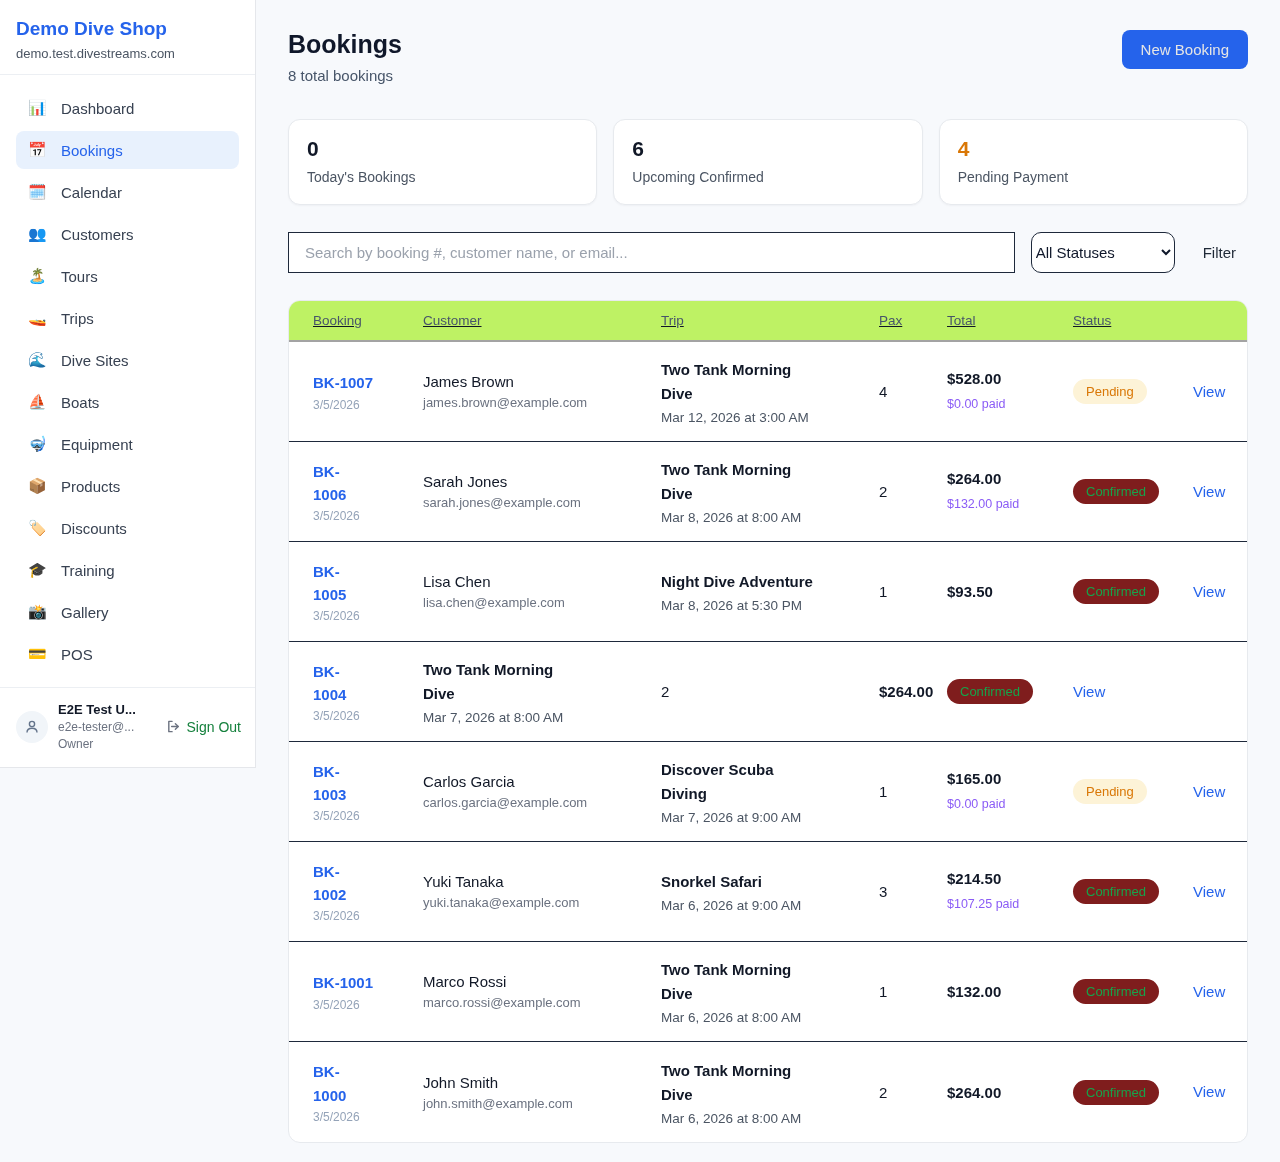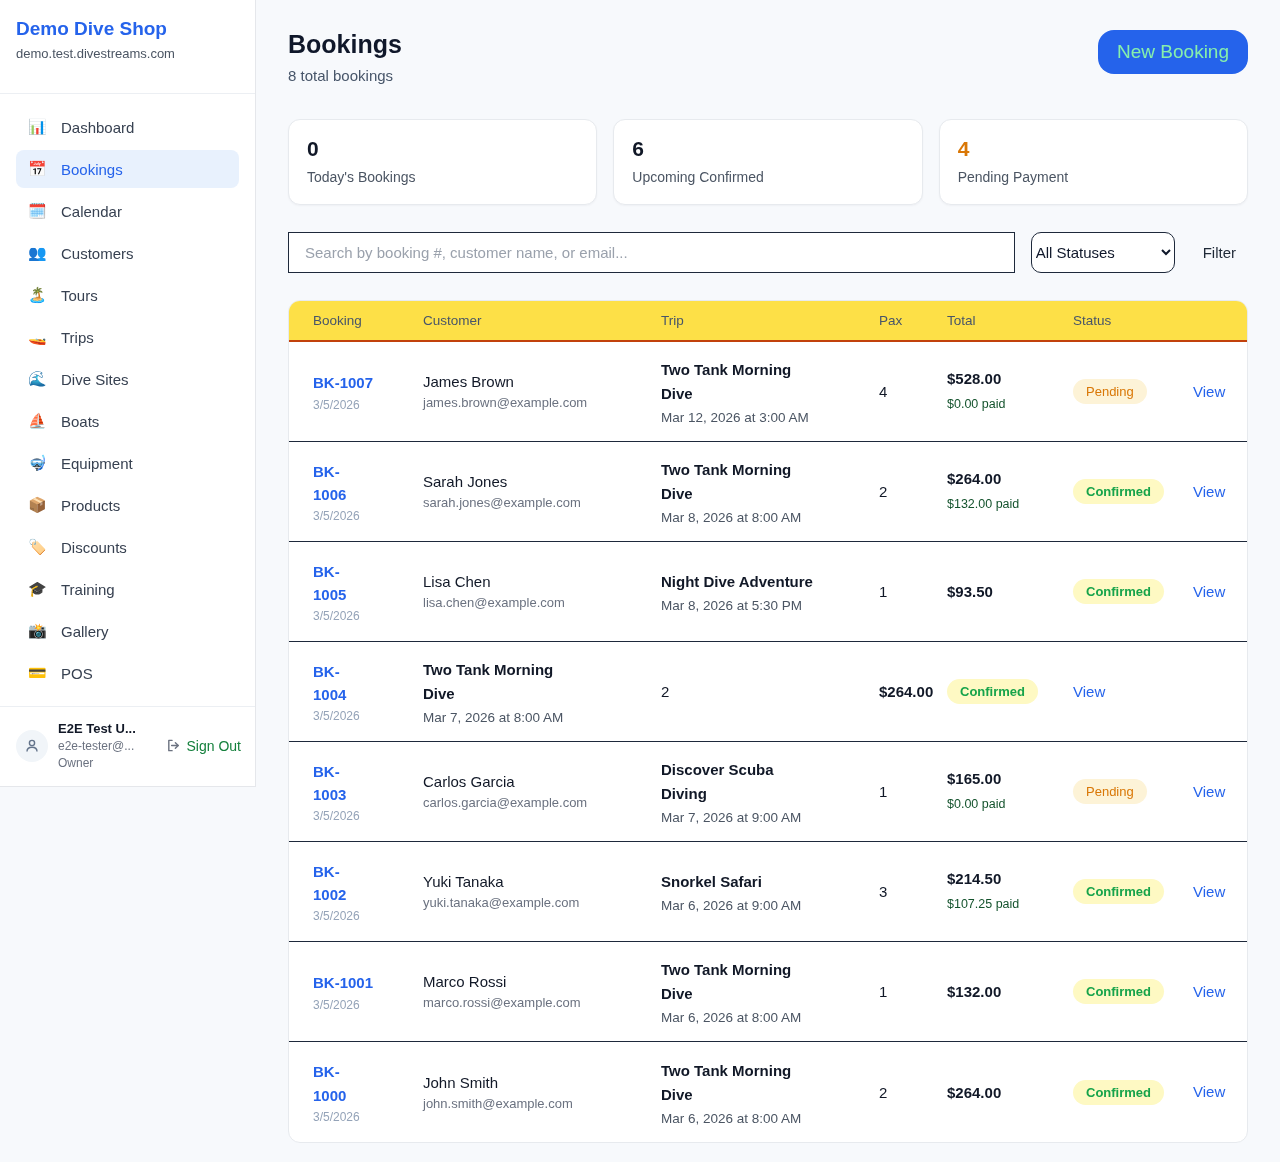--- a/index.html
+++ b/index.html
@@ -13,21 +13,21 @@
     color:#111827;
   }
   
   .sidebar {
     width:256px;
     background:#ffffff;
     border-right:1px solid #e5e7eb;
     border-bottom:1px solid #e5e7eb;
     flex:0 0 256px;
   }
-  .sidebar-header { padding:18px 16px 32px; border-bottom:1px solid #eceff3; }
+  .sidebar-header { padding:18px 16px 13px; border-bottom:1px solid #eceff3; }
   .shop-name { color:#2563eb; font-size:19px; font-weight:bold; }
   .shop-domain { color:#4b5563; font-size:13px; margin-top:6px; }
   .nav { padding:14px 16px 10px; }
   .nav-item {
     display:flex; align-items:center; gap:13px;
     padding:10px 12px; border-radius:8px;
     color:#374151; font-size:15px; margin-bottom:4px; cursor:pointer;
   }
   .nav-item.active { background:#e8f1fd; color:#2563eb; }
   .nav-icon { font-size:15px; width:20px; text-align:center; }
@@ -49,22 +49,22 @@
     display:flex; align-items:center; gap:6px;
     color:#15803d; font-size:14px; background:none; border:none;
     cursor:pointer; white-space:nowrap; font-family:inherit;
   }
   
   .main { flex:1; padding:30px 32px 20px; min-width:0; }
   .page-header { display:flex; justify-content:space-between; align-items:flex-start; }
   .page-title { font-size:25px; font-weight:bold; color:#0f172a; }
   .page-subtitle { font-size:15px; color:#475569; margin-top:8px; }
   .new-booking-btn {
-    background:#2563eb; color:#86efac; font-size:19px; font-family:inherit;
-    border:none; border-radius:16px; padding:11px 19px; cursor:pointer;
+    background:#2563eb; color:#e5e5e5; font-size:15px; font-family:inherit;
+    border:none; border-radius:8px; padding:11px 19px; cursor:pointer;
   }
   .stats { display:flex; gap:16px; margin-top:35px; }
   .stat-card {
     flex:1; background:#ffffff; border:1px solid #e7eaee; border-radius:12px;
     padding:17px 18px 19px; box-shadow:0 1px 2px rgba(16,24,40,0.04);
   }
   .stat-value { font-size:21px; font-weight:bold; color:#111827; }
   .stat-value.accent { color:#d97706; }
   .stat-label { font-size:14px; color:#4b5563; margin-top:8px; }
   .filter-row { display:flex; align-items:center; gap:16px; margin-top:27px; }
@@ -87,43 +87,43 @@
   .table-card {
     margin-top:27px; background:#ffffff; border:1px solid #e7eaee;
     border-radius:12px; overflow:hidden;
   }
   .t-head, .t-row {
     display:grid;
     grid-template-columns:110px 238px 218px 68px 126px 120px 1fr;
     padding-left:24px;
   }
   .t-head {
-    background:#fde047; border-bottom:2px solid #c2410c;
-    align-items:center; height:41px;
+    background:#bef264; border-bottom:2px solid #a3a3a3;
+    align-items:center; height:41px;text-decoration:underline;
   }
   .t-head .th { font-size:13.5px; color:#475569; }
   .t-row {
     align-items:center; min-height:100px; padding-top:16px; padding-bottom:16px;
     border-bottom:1px solid #1e293b;
   }
   .t-row.last { border-bottom:none; }
   .bk-id { color:#2563eb; font-weight:bold; font-size:15px; white-space:pre-line; line-height:1.55; }
   .bk-date { color:#94a3b8; font-size:12px; margin-top:3px; }
   .cust-name { font-size:15px; color:#111827; }
   .cust-email { font-size:13px; color:#6b7280; margin-top:5px; }
   .trip-name { font-size:15px; font-weight:bold; color:#111827; white-space:pre-line; line-height:1.6; }
   .trip-date { font-size:13.5px; color:#4b5563; margin-top:4px; }
   .pax-val { font-size:15px; color:#111827; }
   .total-val { font-size:15px; font-weight:bold; color:#111827; }
-  .paid-val { font-size:12.5px; color:#14532d; margin-top:8px; white-space:pre-line; line-height:1.45; padding-right:28px; }
+  .paid-val { font-size:12.5px; color:#8b5cf6; margin-top:8px; white-space:pre-line; line-height:1.45; padding-right:28px; }
   .badge {
     display:inline-block; padding:5px 13px; border-radius:999px; font-size:13px;
   }
   .badge.pending { color:#d97706; background:#fdf3d7; }
-  .badge.confirmed { color:#16a34a; background:#fef9c3;font-weight:bold; }
+  .badge.confirmed { color:#16a34a; background:#7f1d1d; }
   .view-link { color:#2563eb; font-size:15px; cursor:pointer; }
 </style>
 </head>
 <body>
 
 <aside class="sidebar">
   <div class="sidebar-header">
     <div class="shop-name">Demo Dive Shop</div>
     <div class="shop-domain">demo.test.divestreams.com</div>
   </div>

